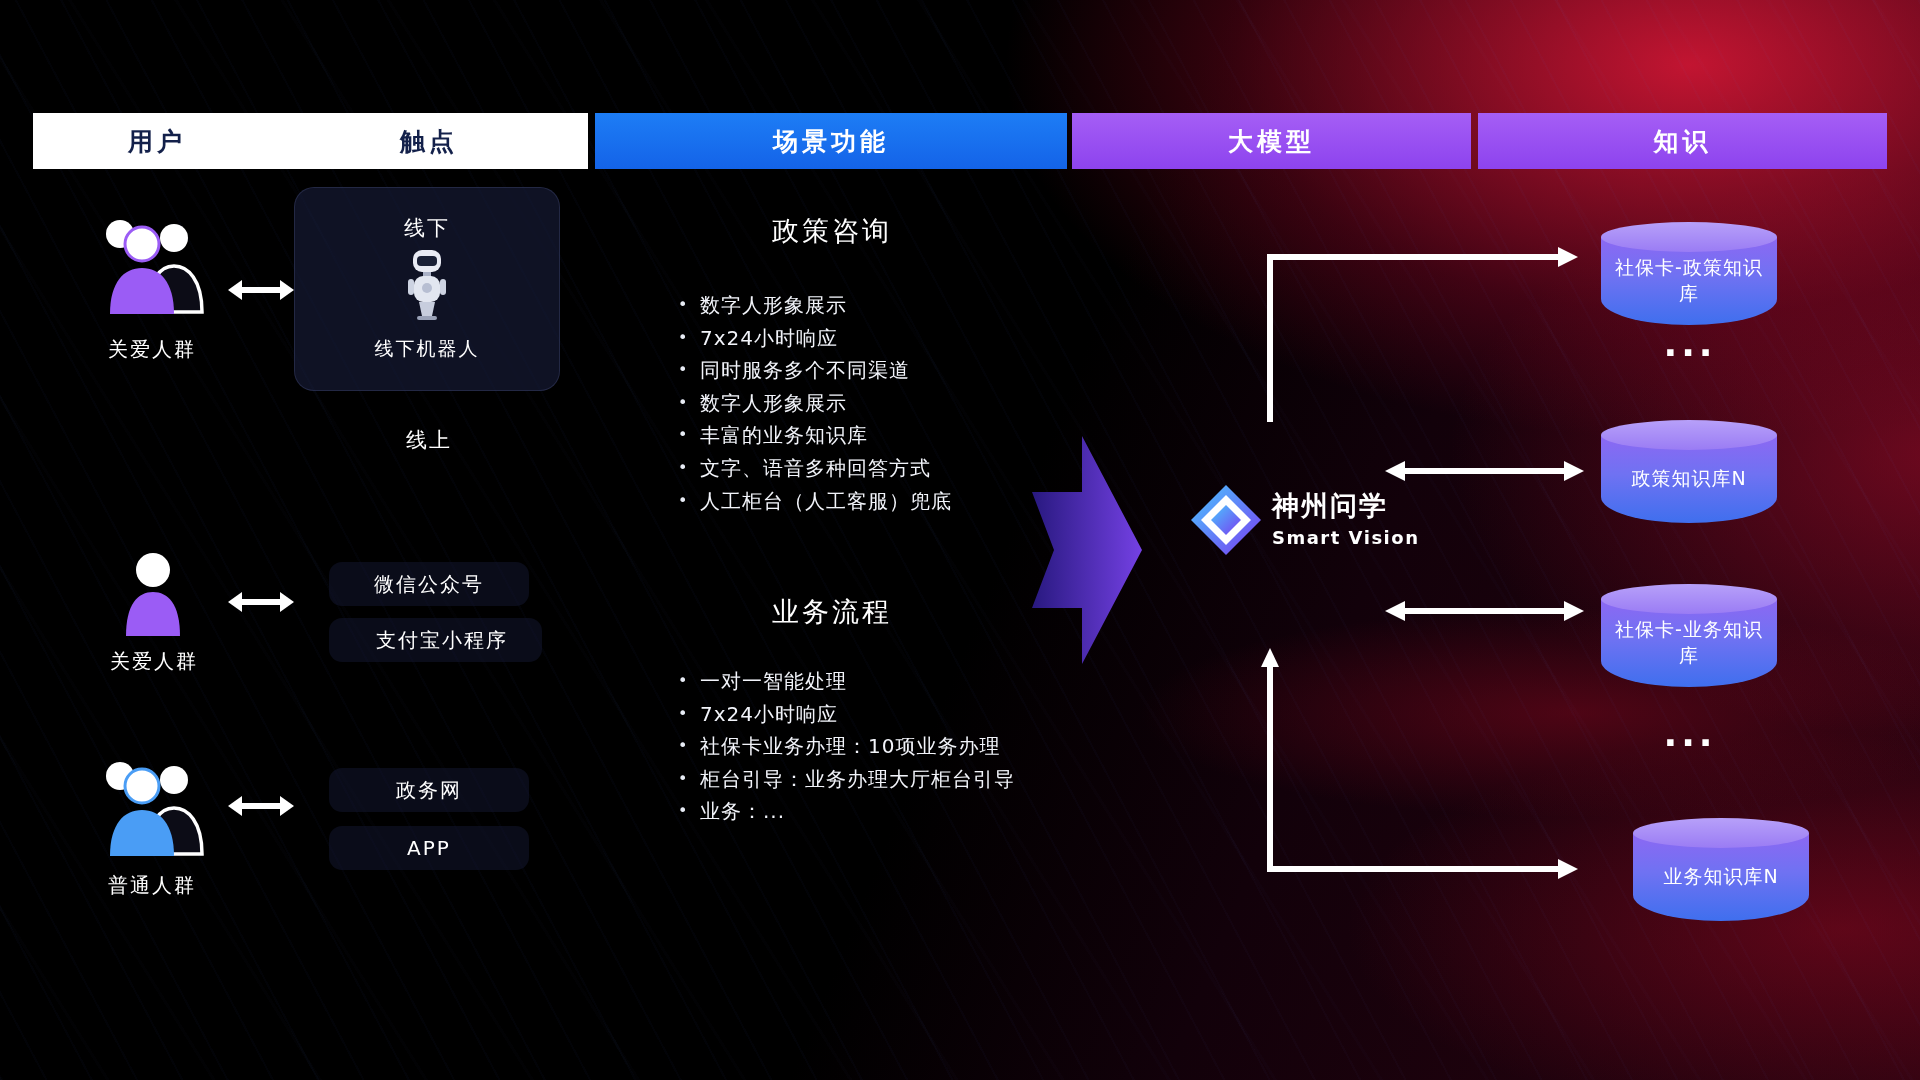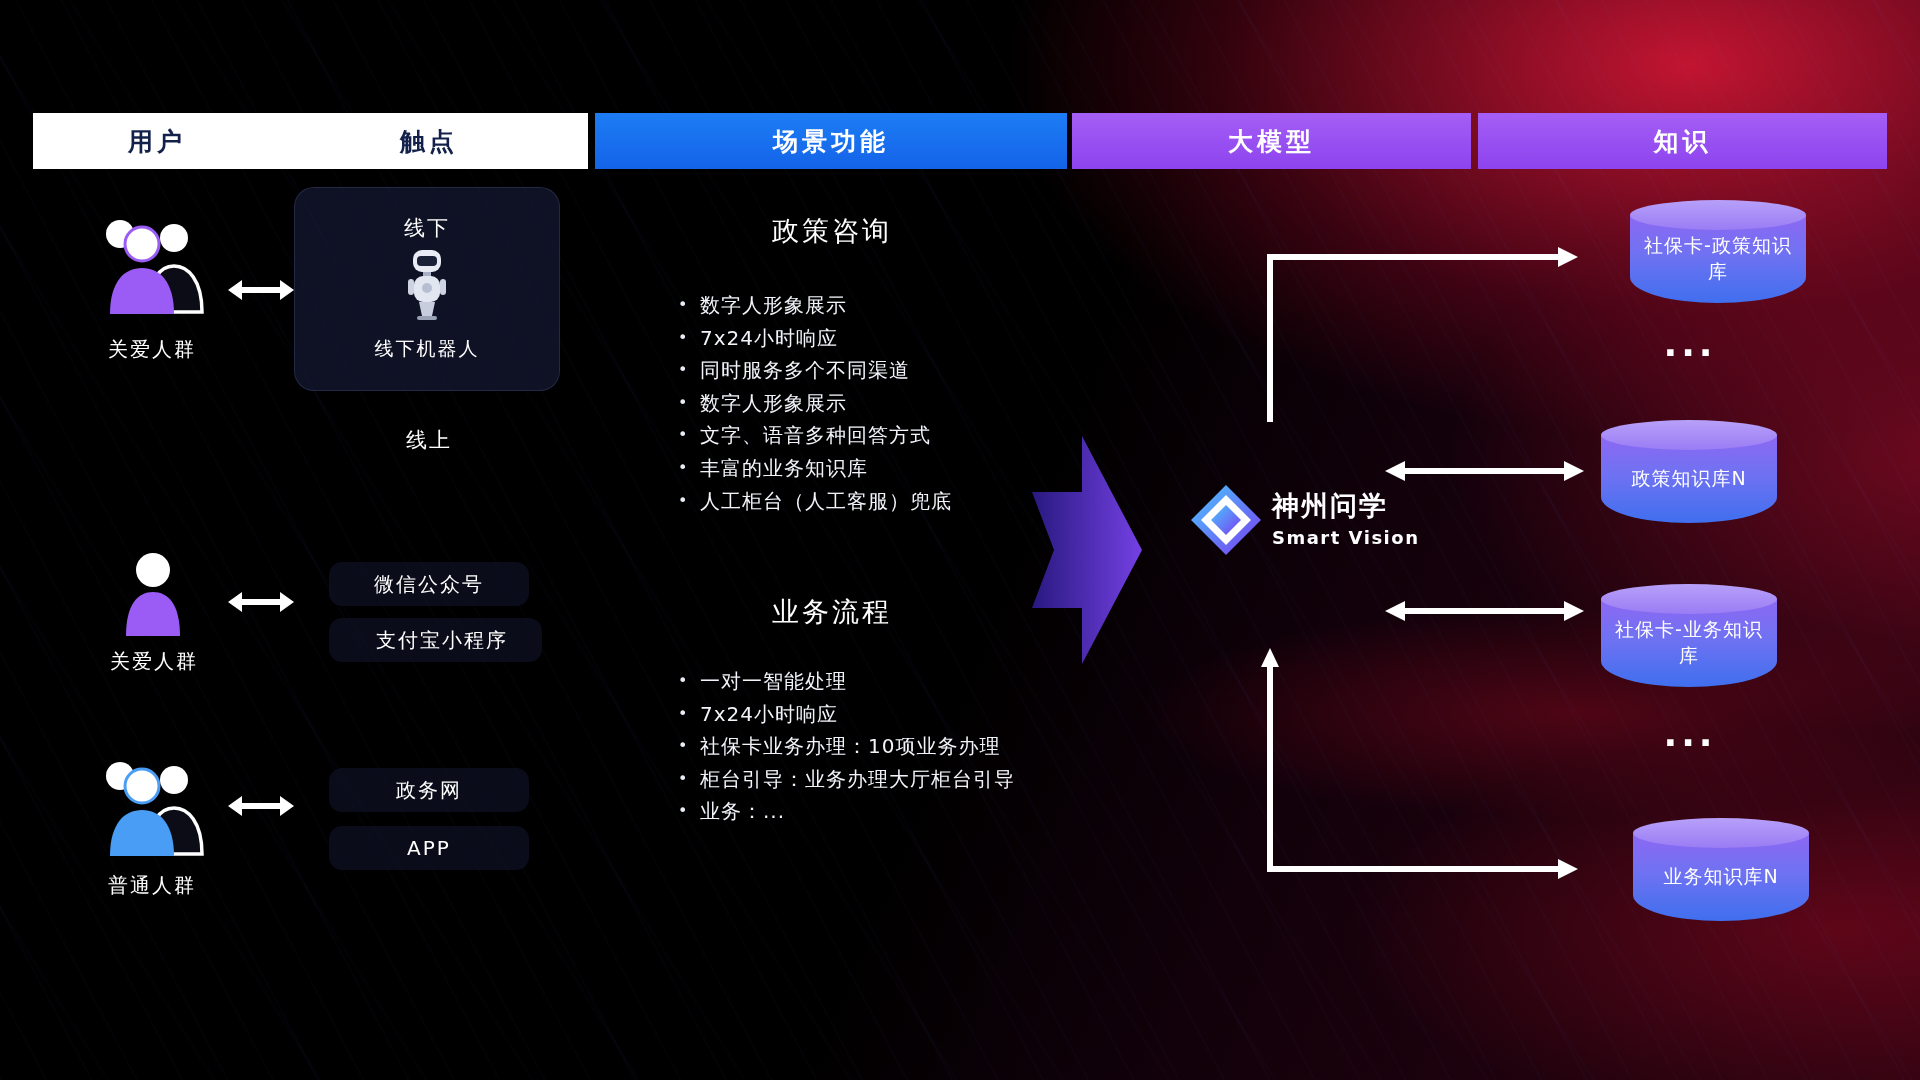--- a/index.html
+++ b/index.html
@@ -91,21 +91,21 @@
   .cyl-body {
     position:absolute; left:0; top:15px; bottom:0; width:100%;
     border-radius:0 0 88px 88px / 0 0 26px 26px;
     background:linear-gradient(180deg,#8d68f3 0%, #6f72f2 45%, #3f6fee 100%);
   }
   .cyl-label {
     position:absolute; left:12px; right:12px; top:20px; bottom:6px; z-index:3;
     display:flex; align-items:center; justify-content:center; text-align:center;
     font-size:19px; line-height:1.35; letter-spacing:1px; word-break:break-all; color:#fff;
   }
-  .cyl1 { top:200px;margin-left:29px; } .cyl2 { top:420px; } .cyl3 { top:584px; } .cyl4 { top:818px;margin-left:32px; }
+  .cyl1 { top:222px; } .cyl2 { top:420px; } .cyl3 { top:584px; } .cyl4 { top:818px;margin-left:32px; }
   .dots { position:absolute; left:1640px; width:100px; text-align:center; font-size:36px; font-weight:bold; letter-spacing:4px; color:#fff; line-height:36px; }
   .dots1 { top:326px; } .dots2 { top:716px; }
 
   .connectors { position:absolute; left:1230px; top:200px; }
 </style>
 </head>
 <body>
 
 <div class="canvas">
   <div class="streaks"></div>
@@ -199,22 +199,22 @@
   <div class="channel ch1">支付宝小程序</div>
   <div class="channel ch2">政务网</div>
   <div class="channel ch3">APP</div>
 
   <div class="scene-title st-policy">政策咨询</div>
   <ul class="scene-list sl-policy">
     <li>数字人形象展示</li>
     <li>7x24小时响应</li>
     <li>同时服务多个不同渠道</li>
     <li>数字人形象展示</li>
+    <li>丰富的业务知识库</li>
     <li>文字、语音多种回答方式</li>
-    <li>丰富的业务知识库</li>
     <li>人工柜台（人工客服）兜底</li>
   </ul>
   <div class="scene-title st-business">业务流程</div>
   <ul class="scene-list sl-business">
     <li>一对一智能处理</li>
     <li>7x24小时响应</li>
     <li>社保卡业务办理：10项业务办理</li>
     <li>柜台引导：业务办理大厅柜台引导</li>
     <li>业务：...</li>
   </ul>

